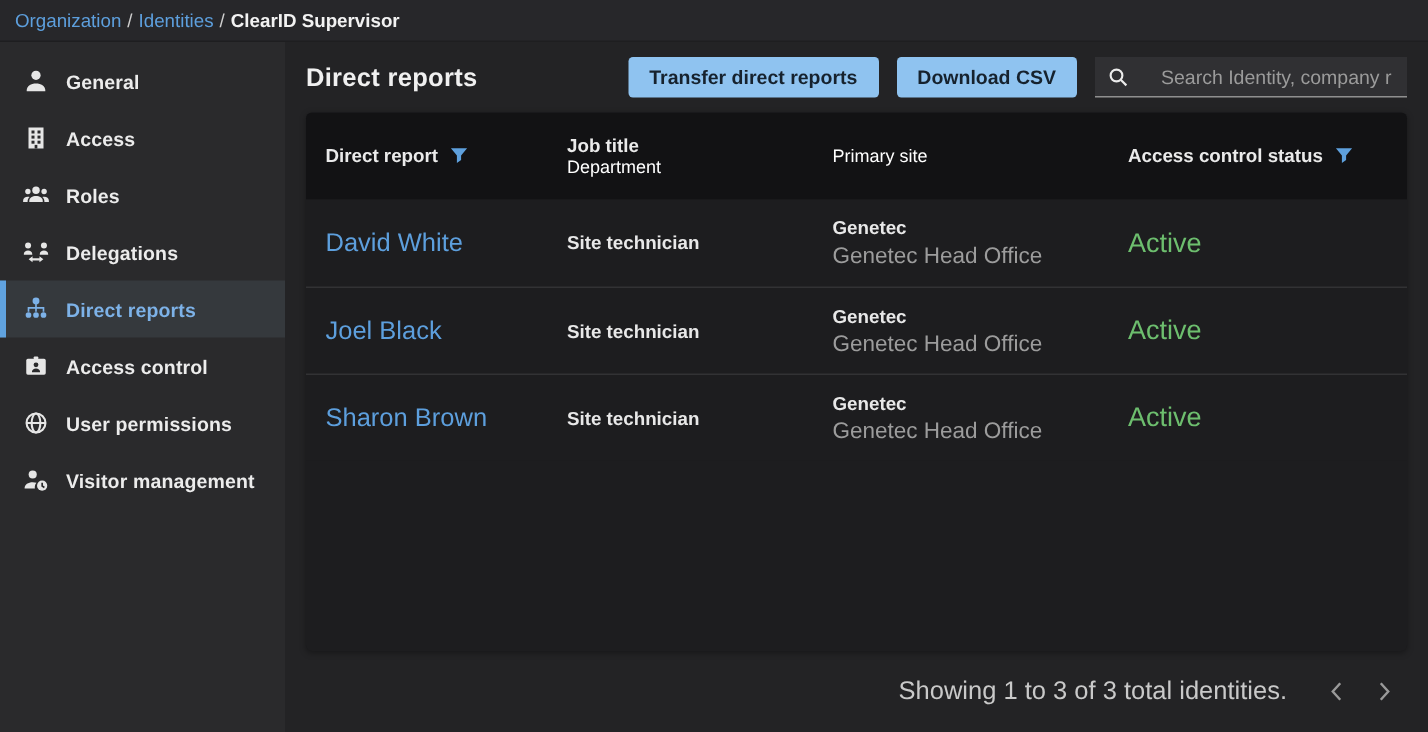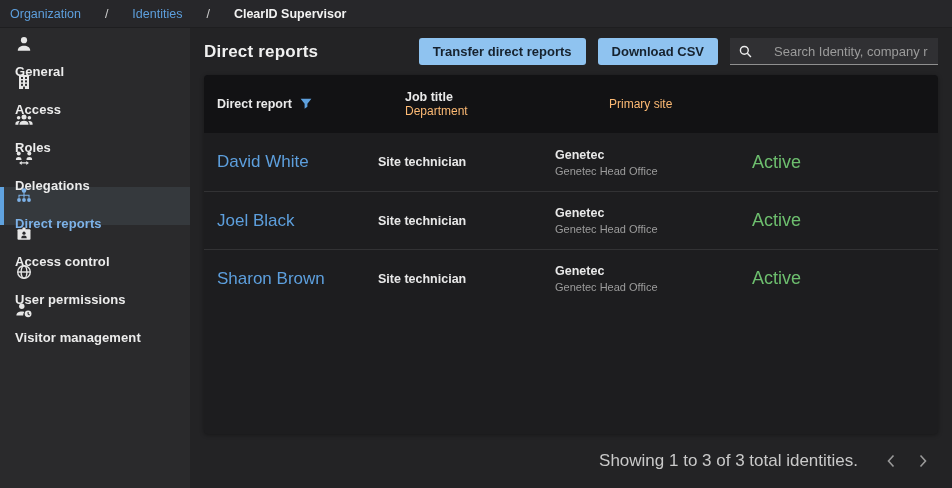--- a/index.html
+++ b/index.html
@@ -7,35 +7,35 @@
   body {
     font-family:"Liberation Sans", sans-serif;
     background:#232325; color:#ececec;
     -webkit-font-smoothing:antialiased;
   }
   .app { width:952px; height:488px; display:flex; flex-direction:column; }
 
   
   .topbar {
     height:28px; flex:0 0 28px; background:#27272a;
-    display:flex; align-items:center; padding:0 10px; gap:24px;
+    display:flex; align-items:center; padding:0 10px; gap:4px;
     font-size:12.5px; border-bottom:1px solid #1e1e20;
   }
   .crumb-link { color:#5d9fdd; text-decoration:none; cursor:pointer; }
   .crumb-sep { color:#cfcfcf; }
   .crumb-current { color:#f2f2f2; font-weight:bold; }
 
   
   .shell { flex:1; display:flex; min-height:0; }
 
   
   .sidebar { width:190px; flex:0 0 190px; background:#2a2a2c; padding-top:7px; }
   .side-item {
-    height:38px; display:flex; align-items:flex-start; gap:11px;
-    padding-left:15px; cursor:pointer; color:#ececec;flex-direction:column;
+    height:38px; display:flex; align-items:center; gap:11px;
+    padding-left:15px; cursor:pointer; color:#ececec;
   }
   .side-item .icon { width:18px; height:18px; display:flex; align-items:center; justify-content:center; color:#e6e6e6; }
   .side-item .label { font-size:13px; font-weight:600; letter-spacing:.1px; }
   .side-item.active {
     background:#35393d; border-left:4px solid #60a3e0; padding-left:11px;
     color:#7db2e8;
   }
   .side-item.active .icon { color:#7db2e8; }
 
   
@@ -62,30 +62,30 @@
   
   .panel {
     height:359px; flex:0 0 359px; background:#1d1d1f; border-radius:4px;
     overflow:hidden; display:flex; flex-direction:column;
     box-shadow:0 1px 4px rgba(0,0,0,.35);
   }
   .thead, .trow {
     display:grid; grid-template-columns:161px 177px 197px 1fr;
     padding-left:13px; align-items:center;
   }
-  .thead { height:58px; flex:0 0 58px; background:#121214;gap:27px; }
+  .thead { height:58px; flex:0 0 58px; background:#121214; }
   .hcell .h1 { font-size:12.5px; font-weight:700; color:#eaeaea; display:flex; align-items:center; gap:8px; }
-  .hcell .h2 { font-size:12px; color:#fdba74; margin-top:0; }
+  .hcell .h2 { font-size:12px; color:#ffffff; margin-top:0; }
   .funnel { display:inline-flex; cursor:pointer; }
   .trow { height:58px; flex:0 0 58px; background:#1d1d1f; }
   .trow + .trow { border-top:1px solid #323234; }
   .cell-name a { color:#5d9fdd; font-size:17px; text-decoration:none; cursor:pointer; }
   .cell-job { font-size:12.5px; font-weight:600; color:#e8e8e8; }
   .cell-company .c1 { font-size:12.5px; font-weight:600; color:#e8e8e8; }
-  .cell-company .c2 { font-size:11px; color:#9c9c9c; margin-top:3px; }
+  .cell-company .c2 { font-size:15px; color:#9c9c9c; margin-top:3px; }
   .cell-status { font-size:18px; color:#6dbe6e; }
 
   
   .content-footer {
     flex:1; display:flex; align-items:center; justify-content:flex-end; gap:6px;
     padding-right:2px;
   }
   .page-summary { font-size:17px; color:#c9c9c9; margin-right:14px; }
   .page-btn {
     width:26px; height:26px; background:transparent; border:none; cursor:pointer;
@@ -252,20 +252,30 @@
             </div>
           </div>
           <div class="hcell">
             <div class="h1">
                 <span>Job title</span>
               </div>
             <div class="h2">Department</div>
           </div>
           <div class="hcell">
             <div class="h2">Primary site</div>
+          </div>
+          <div class="hcell">
+            <div class="h1">
+                <span>Access control status</span>
+              <span class="funnel">
+                <svg width="12" height="12" viewBox="0 0 12 12" fill="#5ea0dd">
+                    <path d="M.6.8h10.8L7.4 5.7v3L4.6 10.7V5.7z"></path>
+                  </svg>
+              </span>
+            </div>
           </div>
         </div>
 
         <div class="tbody">
 
           <div class="trow">
             <div class="cell-name"><a>David White</a></div>
             <div class="cell-job">Site technician</div>
             <div class="cell-company">
               <div class="c1">Genetec</div>

